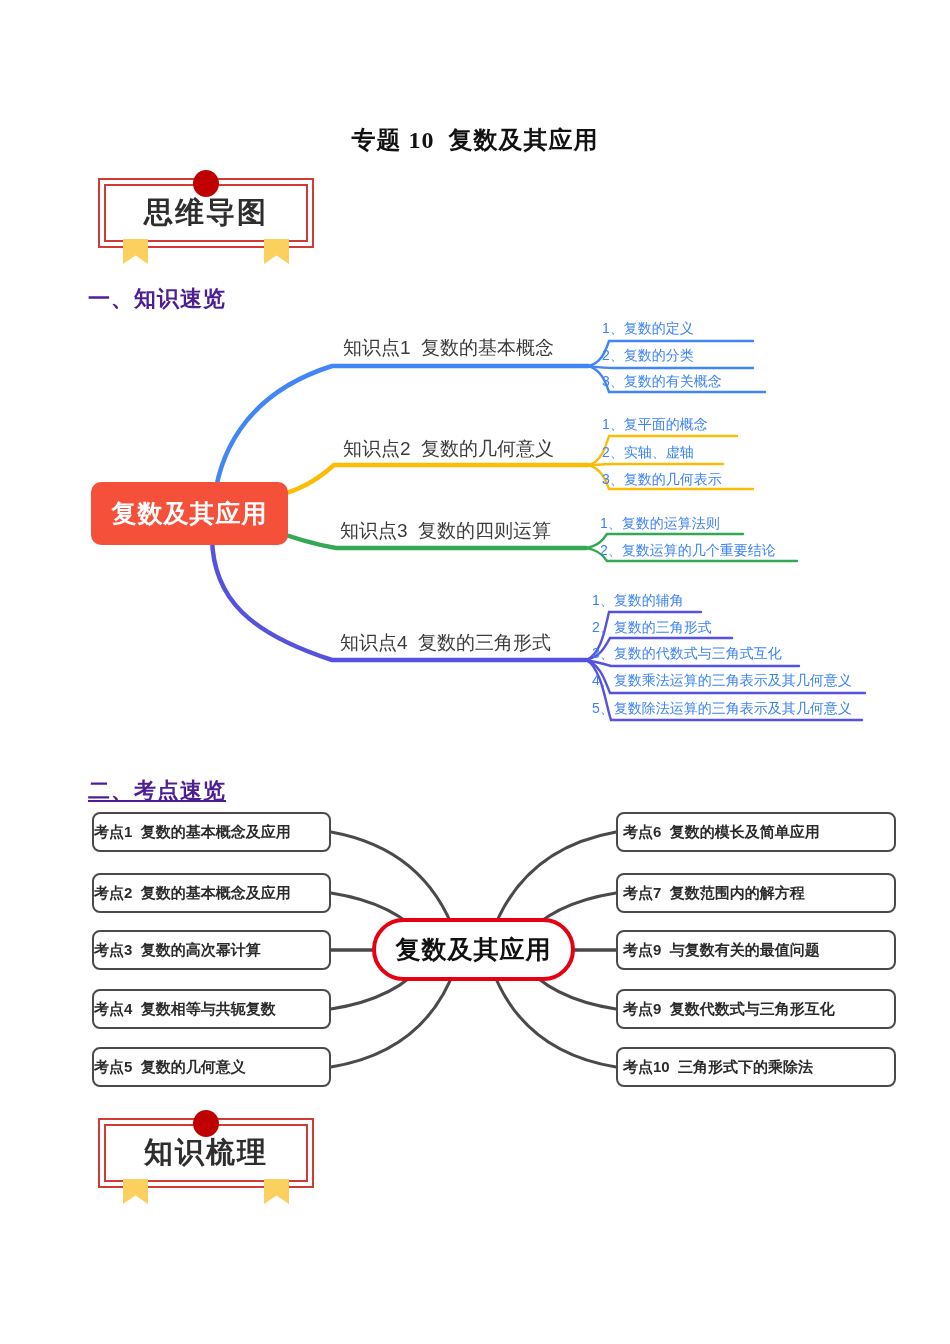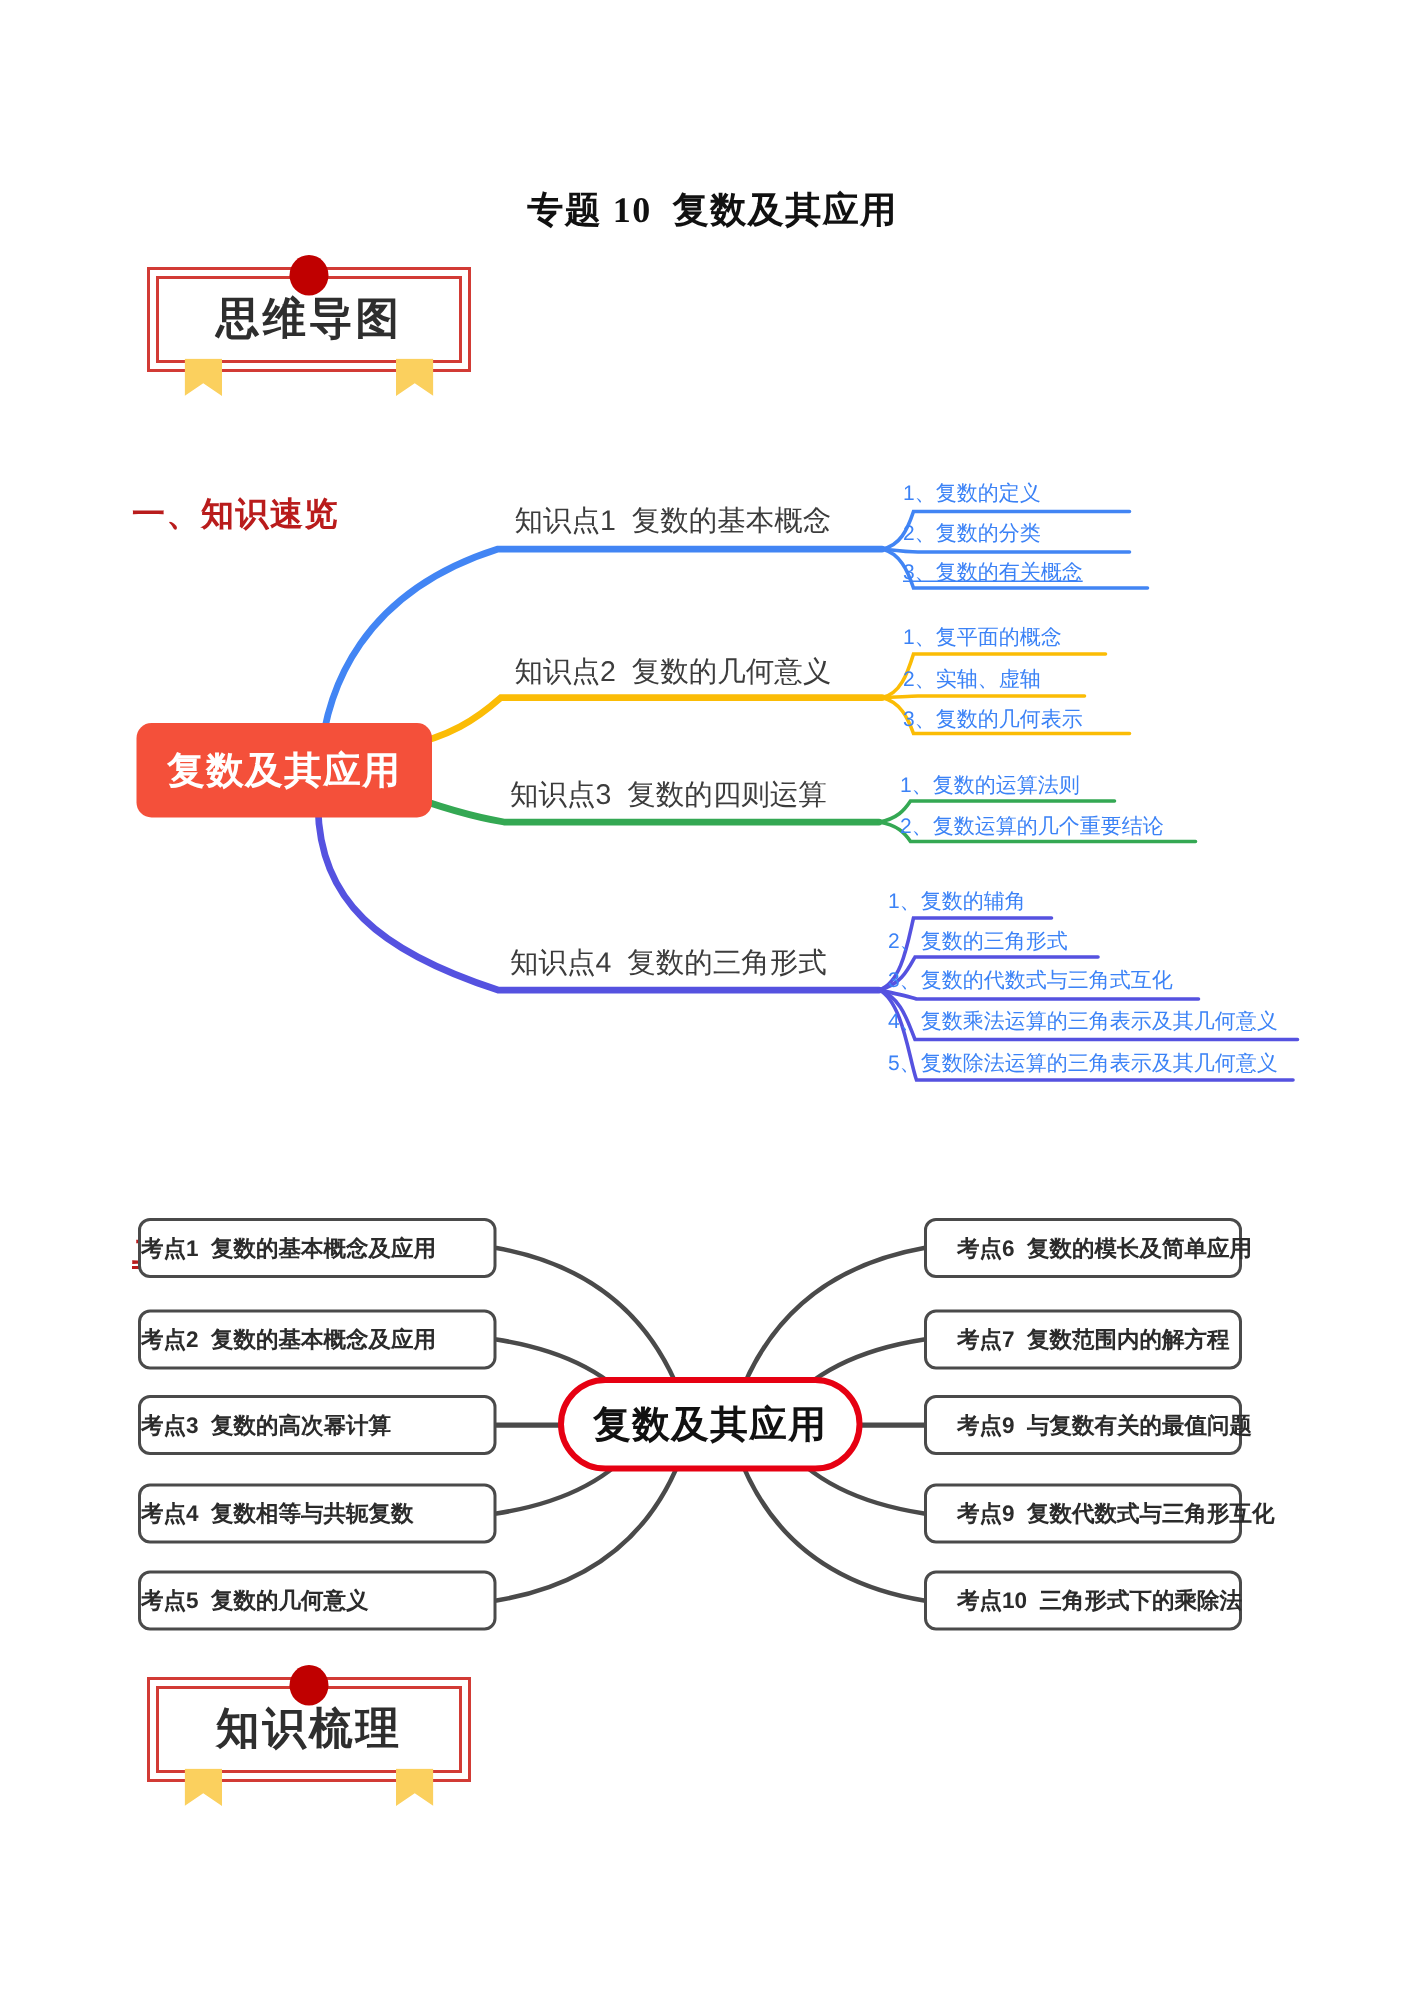--- a/index.html
+++ b/index.html
@@ -16,39 +16,39 @@
   .badge .frame-inner{position:absolute;left:6px;top:8px;width:200px;height:54px;
                       border:2px solid #D23B35;background:#fff;display:flex;
                       align-items:center;justify-content:center;}
   .badge .label{font-size:29px;font-weight:bold;color:#2e2e2e;letter-spacing:2px;white-space:pre;}
   .badge .dot{position:absolute;left:95px;top:-6px;width:26px;height:27px;border-radius:50%;
               background:#C00000;z-index:3;}
   .badge .ribbon{position:absolute;top:63px;width:25px;height:25px;background:#FBD05E;z-index:2;
                  clip-path:polygon(0 0,100% 0,100% 100%,50% 66%,0 100%);}
   .badge .ribbon.r1{left:25px;} .badge .ribbon.r2{left:166px;}
   
-  .section-heading{position:absolute;left:88px;font-size:22px;font-weight:bold;color:#b91c1c;
-                   letter-spacing:1px;white-space:pre;margin-top:44px;}
+  .section-heading{position:absolute;left:88px;font-size:22px;font-weight:bold;color:#4c1d95;
+                   letter-spacing:1px;white-space:pre;}
   
   .kmap{position:absolute;left:0;top:300px;width:950px;height:440px;}
   .kmap svg{position:absolute;left:0;top:0;}
   .center-node{position:absolute;left:91px;top:182px;width:197px;height:63px;border-radius:10px;
                background:#F4503A;display:flex;align-items:center;justify-content:center;
                color:#fff;font-size:25px;font-weight:bold;letter-spacing:1px;white-space:pre;}
   .branch-label{position:absolute;font-size:19px;font-weight:normal;color:#3c3c3c;
                 line-height:24px;white-space:pre;}
   .leaf-label{position:absolute;font-size:14px;color:#3b82f6;line-height:18px;white-space:pre;}
   
   .emap{position:absolute;left:0;top:800px;width:950px;height:310px;}
   .emap svg{position:absolute;left:0;top:0;}
   .exam-box{position:absolute;box-sizing:border-box;height:40px;border:2.5px solid #4A4A4A;
             border-radius:8px;background:#fff;display:flex;align-items:center;
             font-size:15px;font-weight:bold;color:#2b2b2b;white-space:pre;}
   .exam-box.left{left:92px;width:239px;}
-  .exam-box.right{left:616px;width:212px;padding-left:20px;text-align:right;}
+  .exam-box.right{left:616px;width:280px;padding-left:5px;text-align:right;}
   .stadium{position:absolute;left:372px;top:118px;width:203px;height:63px;box-sizing:border-box;
            border:4px solid #E60012;border-radius:32px;background:#fff;display:flex;
            align-items:center;justify-content:center;font-size:25px;font-weight:bold;color:#111;
            letter-spacing:1px;white-space:pre;z-index:2;}
 </style>
 </head>
 <body>
 
 <div class="page">
 
@@ -93,21 +93,21 @@
 
     <div class="center-node">复数及其应用</div>
 
     <div class="branch-label" style="left:343px;top:36px;">知识点1  复数的基本概念</div>
     <div class="branch-label" style="left:343px;top:137px;">知识点2  复数的几何意义</div>
     <div class="branch-label" style="left:340px;top:219px;">知识点3  复数的四则运算</div>
     <div class="branch-label" style="left:340px;top:331px;">知识点4  复数的三角形式</div>
 
     <div class="leaf-label" style="left:602px;top:19px;">1、复数的定义</div>
     <div class="leaf-label" style="left:602px;top:46px;">2、复数的分类</div>
-    <div class="leaf-label" style="left:602px;top:72px;text-decoration:underline;">3、复数的有关概念</div>
+    <div class="leaf-label" style="left:602px;top:72px;">3、复数的有关概念</div>
 
     <div class="leaf-label" style="left:602px;top:115px;">1、复平面的概念</div>
     <div class="leaf-label" style="left:602px;top:143px;">2、实轴、虚轴</div>
     <div class="leaf-label" style="left:602px;top:170px;">3、复数的几何表示</div>
 
     <div class="leaf-label" style="left:600px;top:214px;">1、复数的运算法则</div>
     <div class="leaf-label" style="left:600px;top:241px;">2、复数运算的几个重要结论</div>
 
     <div class="leaf-label" style="left:592px;top:291px;">1、复数的辅角</div>
     <div class="leaf-label" style="left:592px;top:318px;">2、复数的三角形式</div>

